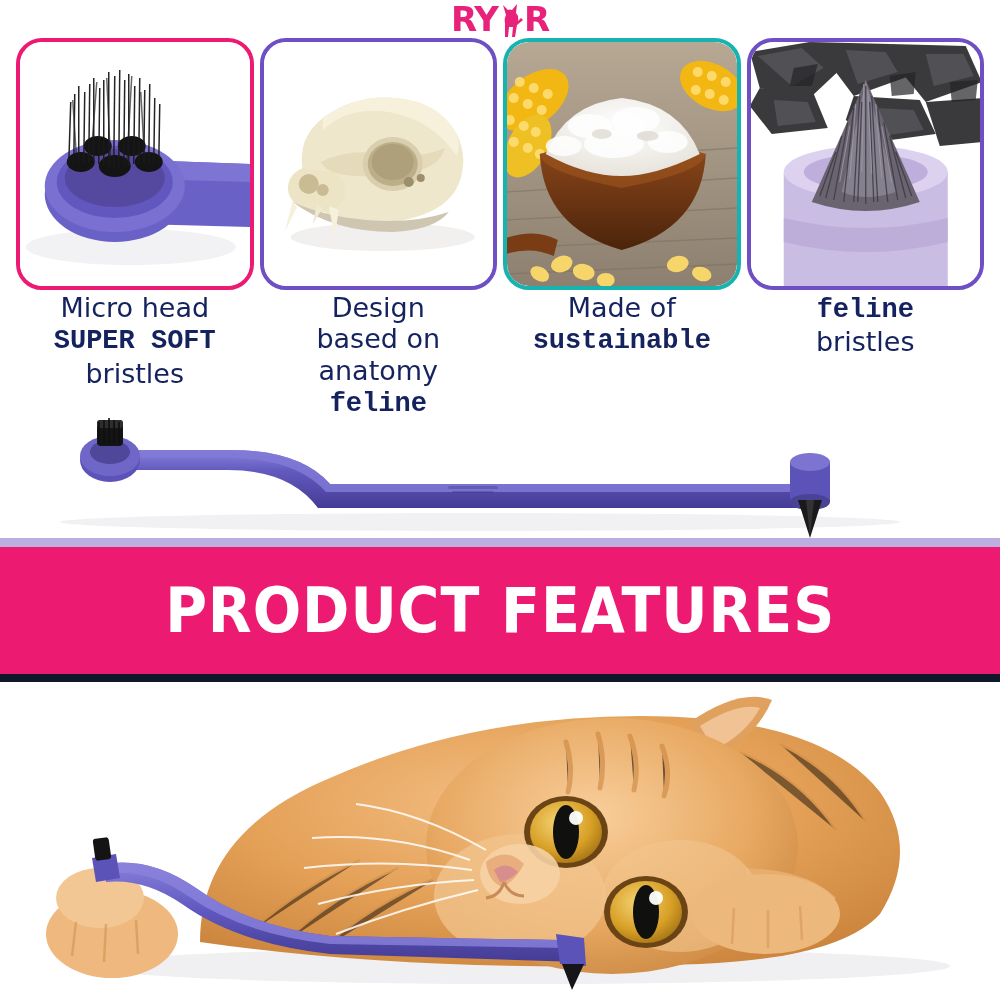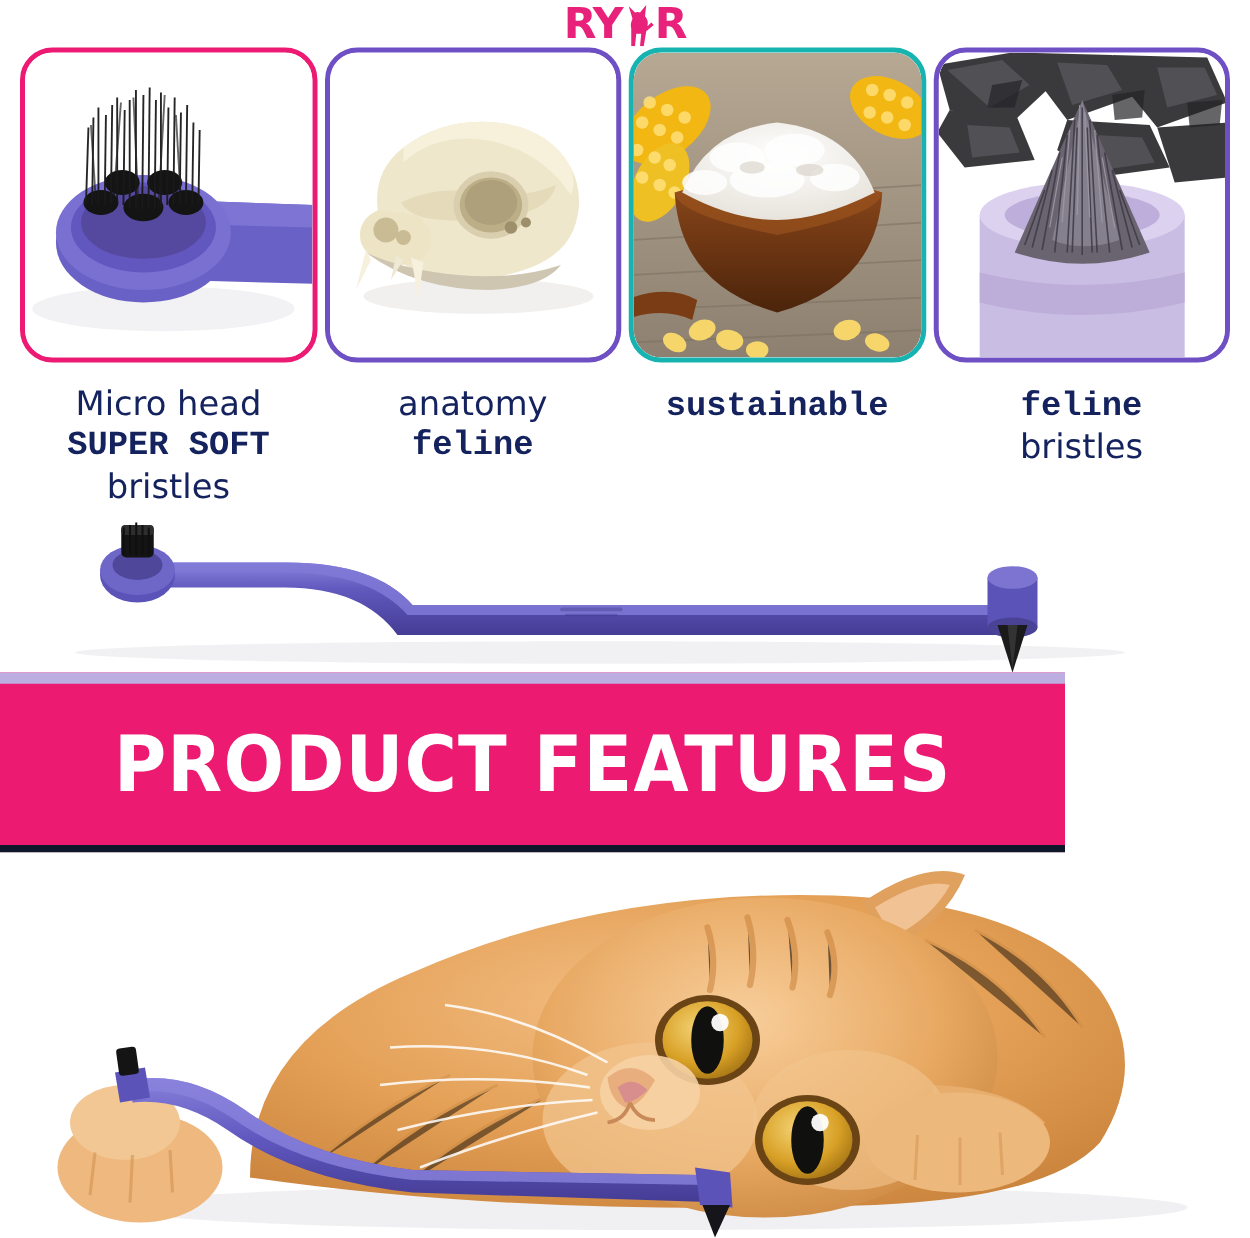--- a/index.html
+++ b/index.html
@@ -60,21 +60,21 @@
     inset: 0;
     border-radius: 22px;
     overflow: hidden;
   }
   .card-media svg { display: block; width: 100%; height: 100%; }
 
   
   .captions {
     display: flex;
     gap: 6px;
-    padding: 18px 16px 0 16px;
+    padding: 2px 16px 0 16px;
   }
   .caption {
     flex: 1 1 0;
     text-align: center;
     color: #14225E;
     font-size: 27px;
     line-height: 1.16;
     font-family: "DejaVu Sans", sans-serif;
     font-weight: 400;
   }
@@ -88,25 +88,25 @@
     width: 1000px;
     height: 140px;
   }
   .brush-hero svg { display: block; width: 100%; height: 100%; }
 
   
   .banner {
     position: absolute;
     left: 0;
     top: 538px;
-    width: 852px;
+    width: 1000px;
     height: 144px;
     background: #ED1A71;
     border-top: 9px solid #BDAEE2;
-    border-bottom: 6px solid #0f172a;
+    border-bottom: 8px solid #0f172a;
     display: flex;
     align-items: center;
     justify-content: center;
   }
   .banner-title {
     color: #ffffff;
     font-family: "DejaVu Sans", sans-serif;
     font-weight: bold;
     font-size: 62px;
     letter-spacing: 1px;
@@ -370,24 +370,27 @@
   </div>
 </div>
 
 <div class="captions">
   <div class="caption">
     <div>Micro head</div>
     <div><b>SUPER SOFT</b></div>
     <div>bristles</div>
   </div>
   <div class="caption">
+    <div>Design</div>
+    <div>based on</div>
     <div>anatomy</div>
     <div><b>feline</b></div>
   </div>
   <div class="caption">
+    <div>Made of</div>
     <div><b>sustainable</b></div>
   </div>
   <div class="caption">
     <div><b>feline</b></div>
     <div>bristles</div>
   </div>
 </div>
 
 <div class="brush-hero">
   <svg viewBox="0 0 1000 140" preserveAspectRatio="none">

